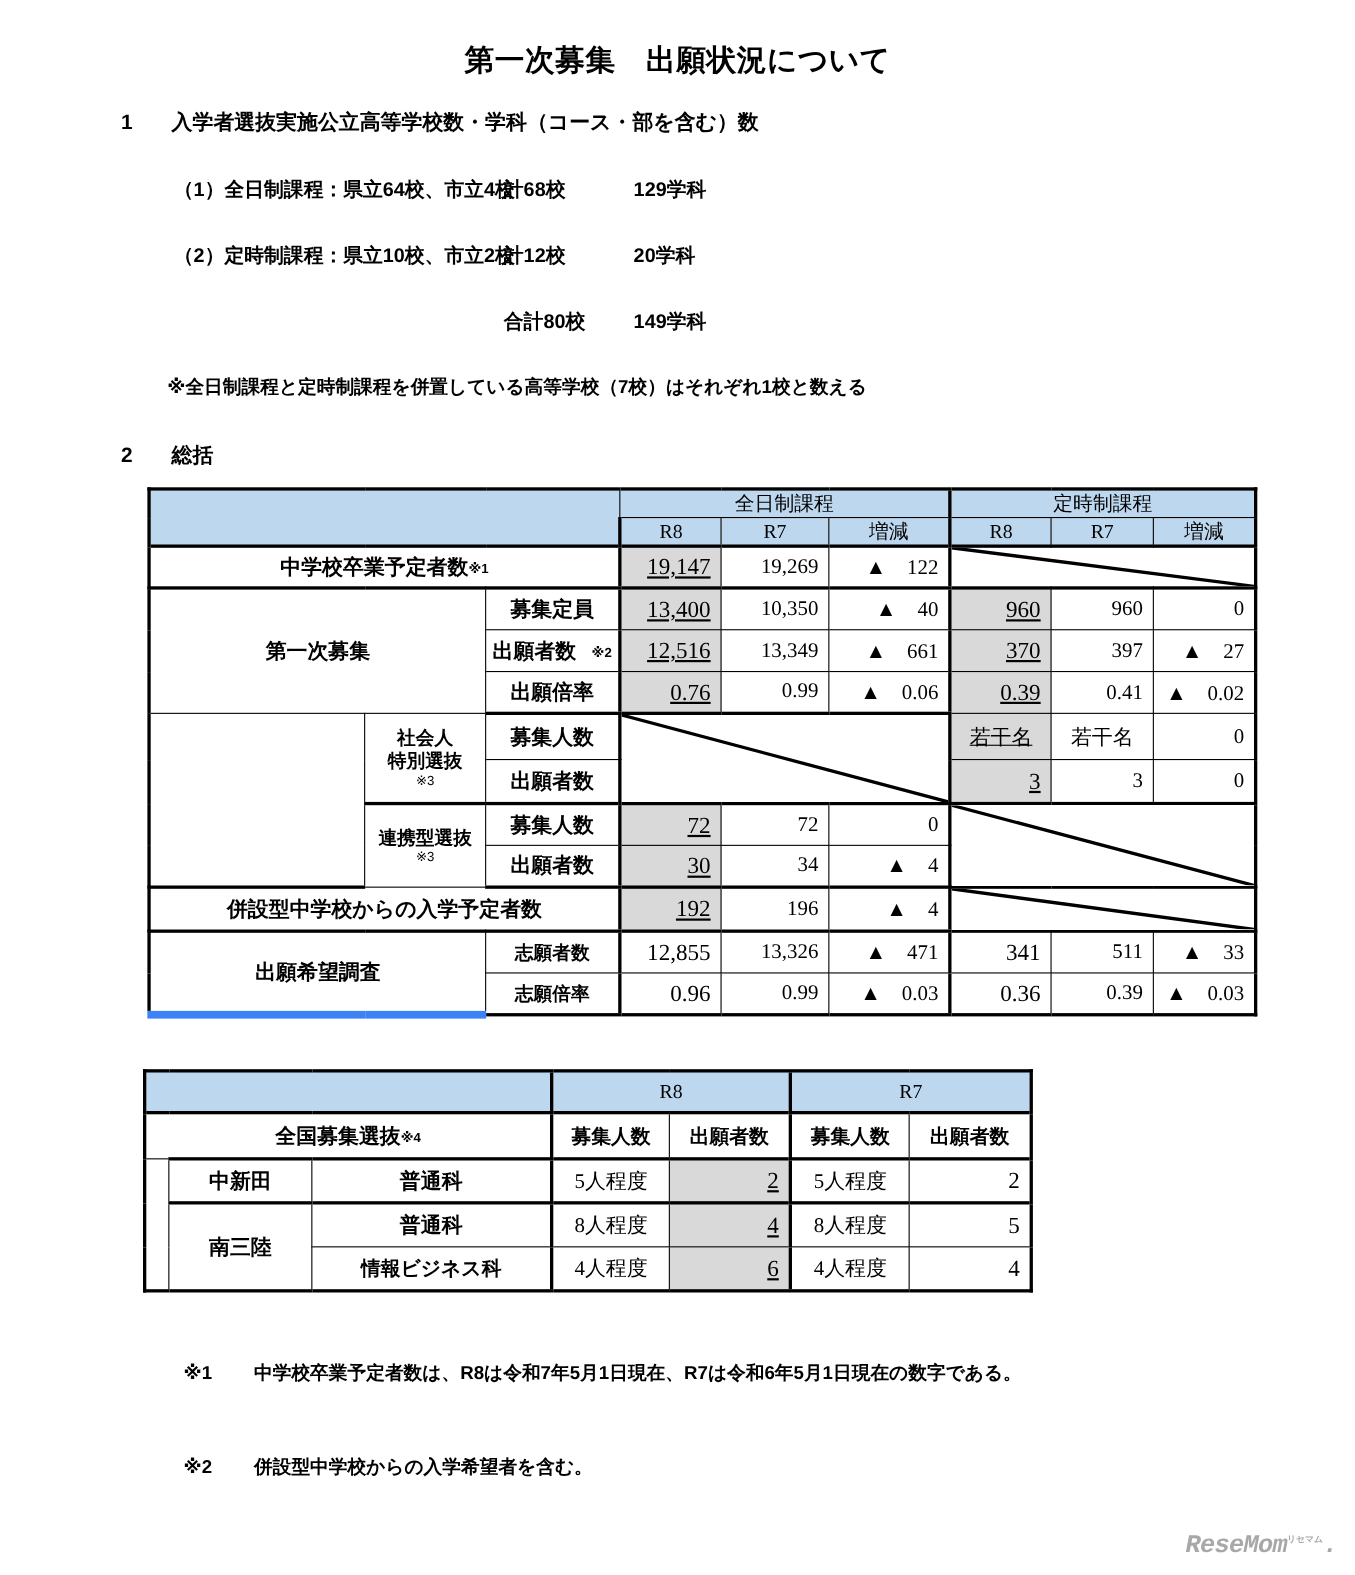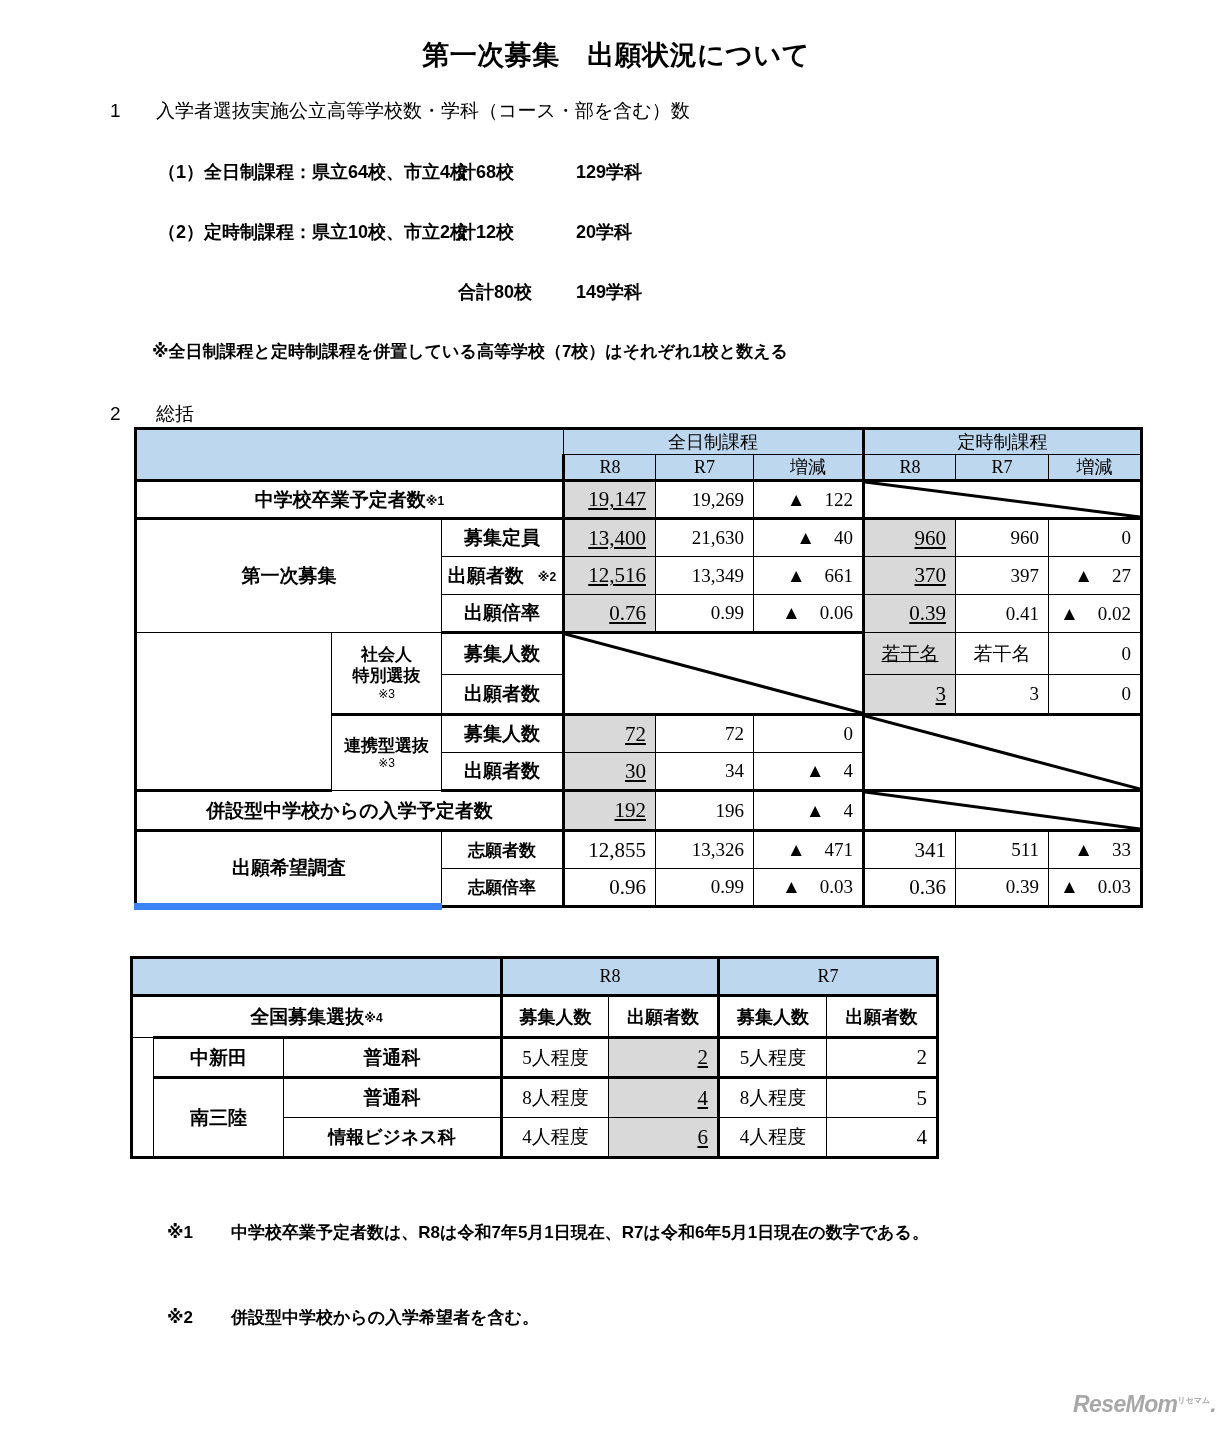--- a/index.html
+++ b/index.html
@@ -26,21 +26,21 @@
   }
   .title-line {
     font-size: 27px;
     font-weight: bold;
     letter-spacing: 0.5px;
   }
 
   
   .section-heading {
     font-size: 19px;
-    font-weight: normal;
+    font-weight: bold;
     margin-left: 110px;
   }
   #sec1-heading { margin-top: 24px; }
   .sec1-num { display: inline-block; width: 46px; }
 
   .sec1-line {
     font-size: 18px;
     font-weight: bold;
     margin-left: 148px;
     margin-top: 15px;
@@ -53,21 +53,21 @@
   .sec1-note {
     font-size: 17px;
     font-weight: bold;
     margin-left: 152px;
     margin-top: 36px;
   }
 
   #sec2-heading { margin-top: 38px; }
 
   
-  .tbl-wrap { }
+  .tbl-wrap { margin-top: 16px; }
   table {
     border-collapse: collapse;
     table-layout: fixed;
     font-family: "Liberation Serif", "DejaVu Serif", serif;
   }
   table td, table th {
     border: 1px solid #000;
     padding: 0;
     font-weight: normal;
     font-size: 19px;
@@ -120,21 +120,21 @@
     margin-top: 22px;
     white-space: pre;
   }
   .note-mark { display: inline-block; width: 64px; }
 
   
   #watermark {
     position: absolute;
     right: 16px;
     bottom: 14px;
-    font-family: Liberation Sans, sans-serif;
+    font-family: Liberation Mono, monospace;
     font-size: 23px;
     font-weight: bold;
     font-style: italic;
     color: #a8a8a8;
     letter-spacing: -0.6px;
   }
   #watermark .wm-sup {
     font-size: 8px;
     font-style: normal;
     vertical-align: 9px;
@@ -211,21 +211,21 @@
         <svg viewBox="0 0 100 100" preserveAspectRatio="none">
               <line x1="0" y1="0" x2="100" y2="100" stroke="#000" stroke-width="3" vector-effect="non-scaling-stroke"></line>
             </svg>
       </td>
     </tr>
 
     <tr style="height:38px">
       <td class="lbl t-left" colspan="2" rowspan="3">第一次募集</td>
       <td class="lbl">募集定員</td>
       <td class="num shade t-left">13,400</td>
-      <td class="num small">21,630</td>
+      <td class="num small">10,350</td>
       <td class="num small">▲　40</td>
       <td class="num shade t-left">960</td>
       <td class="num small">960</td>
       <td class="num small t-right">0</td>
     </tr>
 
     <tr style="height:38px">
       <td class="lbl">
         <span>出願者数</span><span class="sup" style="margin-left:14px">※2</span>
       </td>

